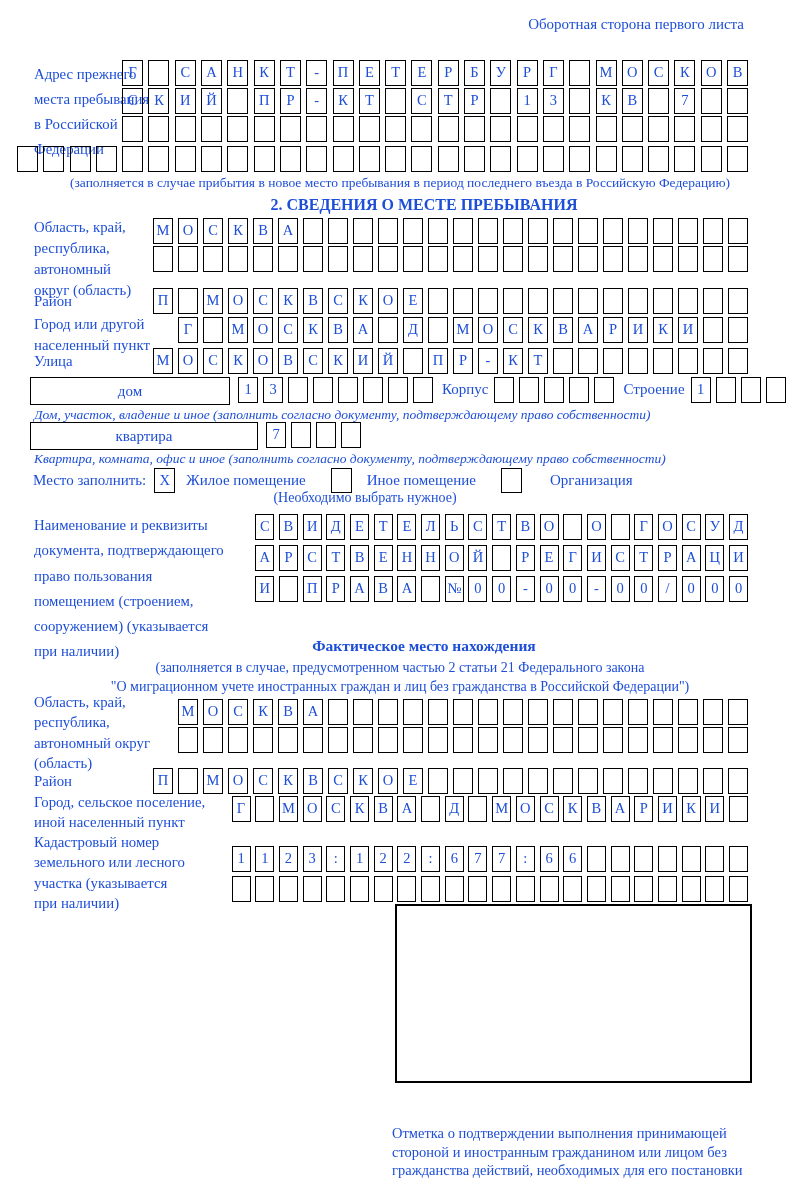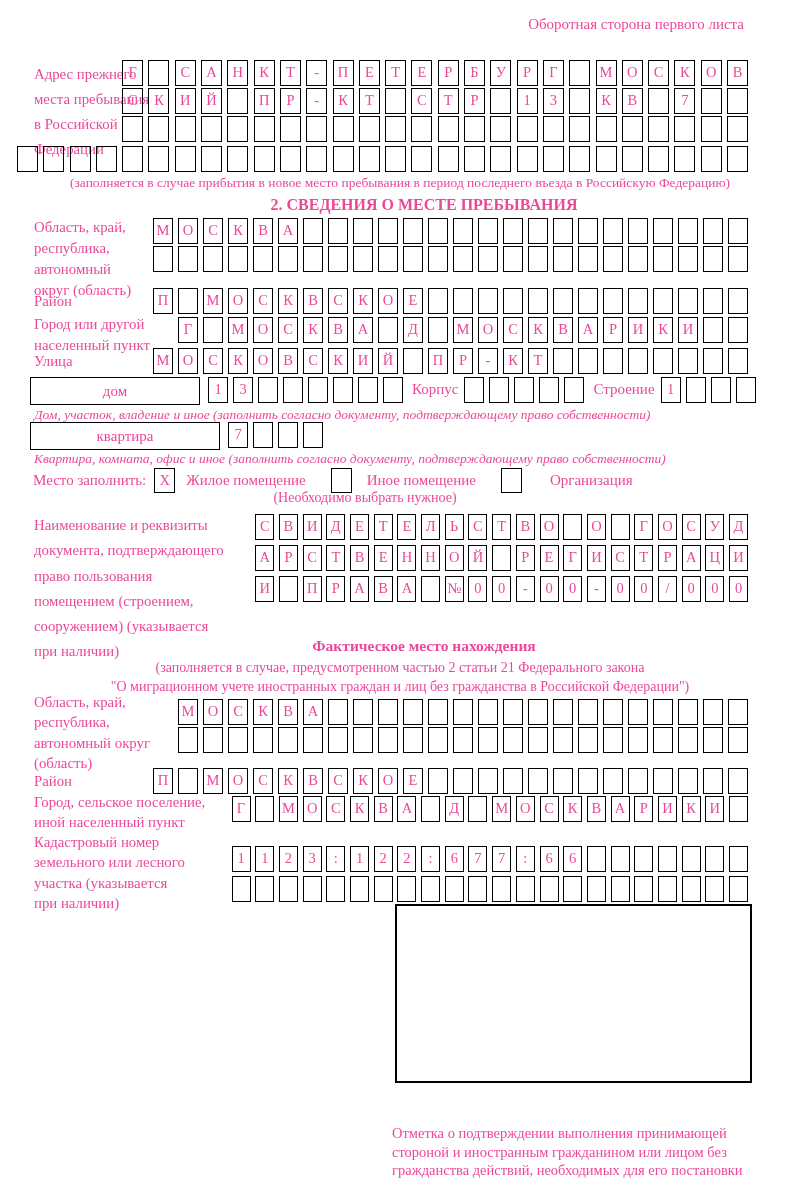--- a/index.html
+++ b/index.html
@@ -1,18 +1,18 @@
 <!DOCTYPE html>
 <html><head>
 <meta charset="utf-8">
 <style>
   html,body { margin:0; padding:0; background:#fff; }
   .page {
     position:relative; width:800px; height:1180px; background:#ffffff;
-    font-family:"Liberation Serif", serif; color:#ec4899; overflow:hidden;
+    font-family:"Liberation Serif", serif; color:#1d4ed8; overflow:hidden;
   }
   .abs { position:absolute; }
   .corner { position:absolute; top:16px; right:56px; font-size:15px; }
   .lbl { position:absolute; left:34px; font-size:14.8px; line-height:21px; }
   .row { position:absolute; right:52px; display:flex; gap:5px; }
   .row.lg { gap:5.3px; }
   .row.sm { gap:4.7px; }
   .cb {
     flex:none; width:20px; height:26px; border:1.6px solid #000; box-sizing:border-box;
     display:flex; align-items:center; justify-content:center;
@@ -290,21 +290,21 @@
       <div class="cb"></div>
       <div class="cb"></div>
       <div class="cb"></div>
       <div class="cb"></div>
       <div class="cb"></div>
       <div class="cb"></div>
       <div class="cb"></div>
     </div>
 
   <div class="hrow" style="top:377px">
-    <div class="wrect" style="width:170px">дом</div>
+    <div class="wrect" style="width:200px">дом</div>
     <div class="boxes" style="margin-left:8px">
         <div class="cb">1</div>
         <div class="cb">3</div>
         <div class="cb"></div>
         <div class="cb"></div>
         <div class="cb"></div>
         <div class="cb"></div>
         <div class="cb"></div>
         <div class="cb"></div>
       </div>
@@ -320,21 +320,21 @@
     <div class="boxes" style="margin-left:6px">
         <div class="cb">1</div>
         <div class="cb"></div>
         <div class="cb"></div>
         <div class="cb"></div>
       </div>
   </div>
   <div class="leftcap" style="top:407px">Дом, участок, владение и иное (заполнить согласно документу, подтверждающему право собственности)</div>
 
   <div class="hrow" style="top:422px">
-    <div class="wrect" style="width:190px">квартира</div>
+    <div class="wrect" style="width:228px">квартира</div>
     <div class="boxes" style="margin-left:8px">
         <div class="cb">7</div>
         <div class="cb"></div>
         <div class="cb"></div>
         <div class="cb"></div>
       </div>
   </div>
   <div class="leftcap" style="top:451px">Квартира, комната, офис и иное (заполнить согласно документу, подтверждающему право собственности)</div>
 
   <div class="stayrow" style="top:468px">

